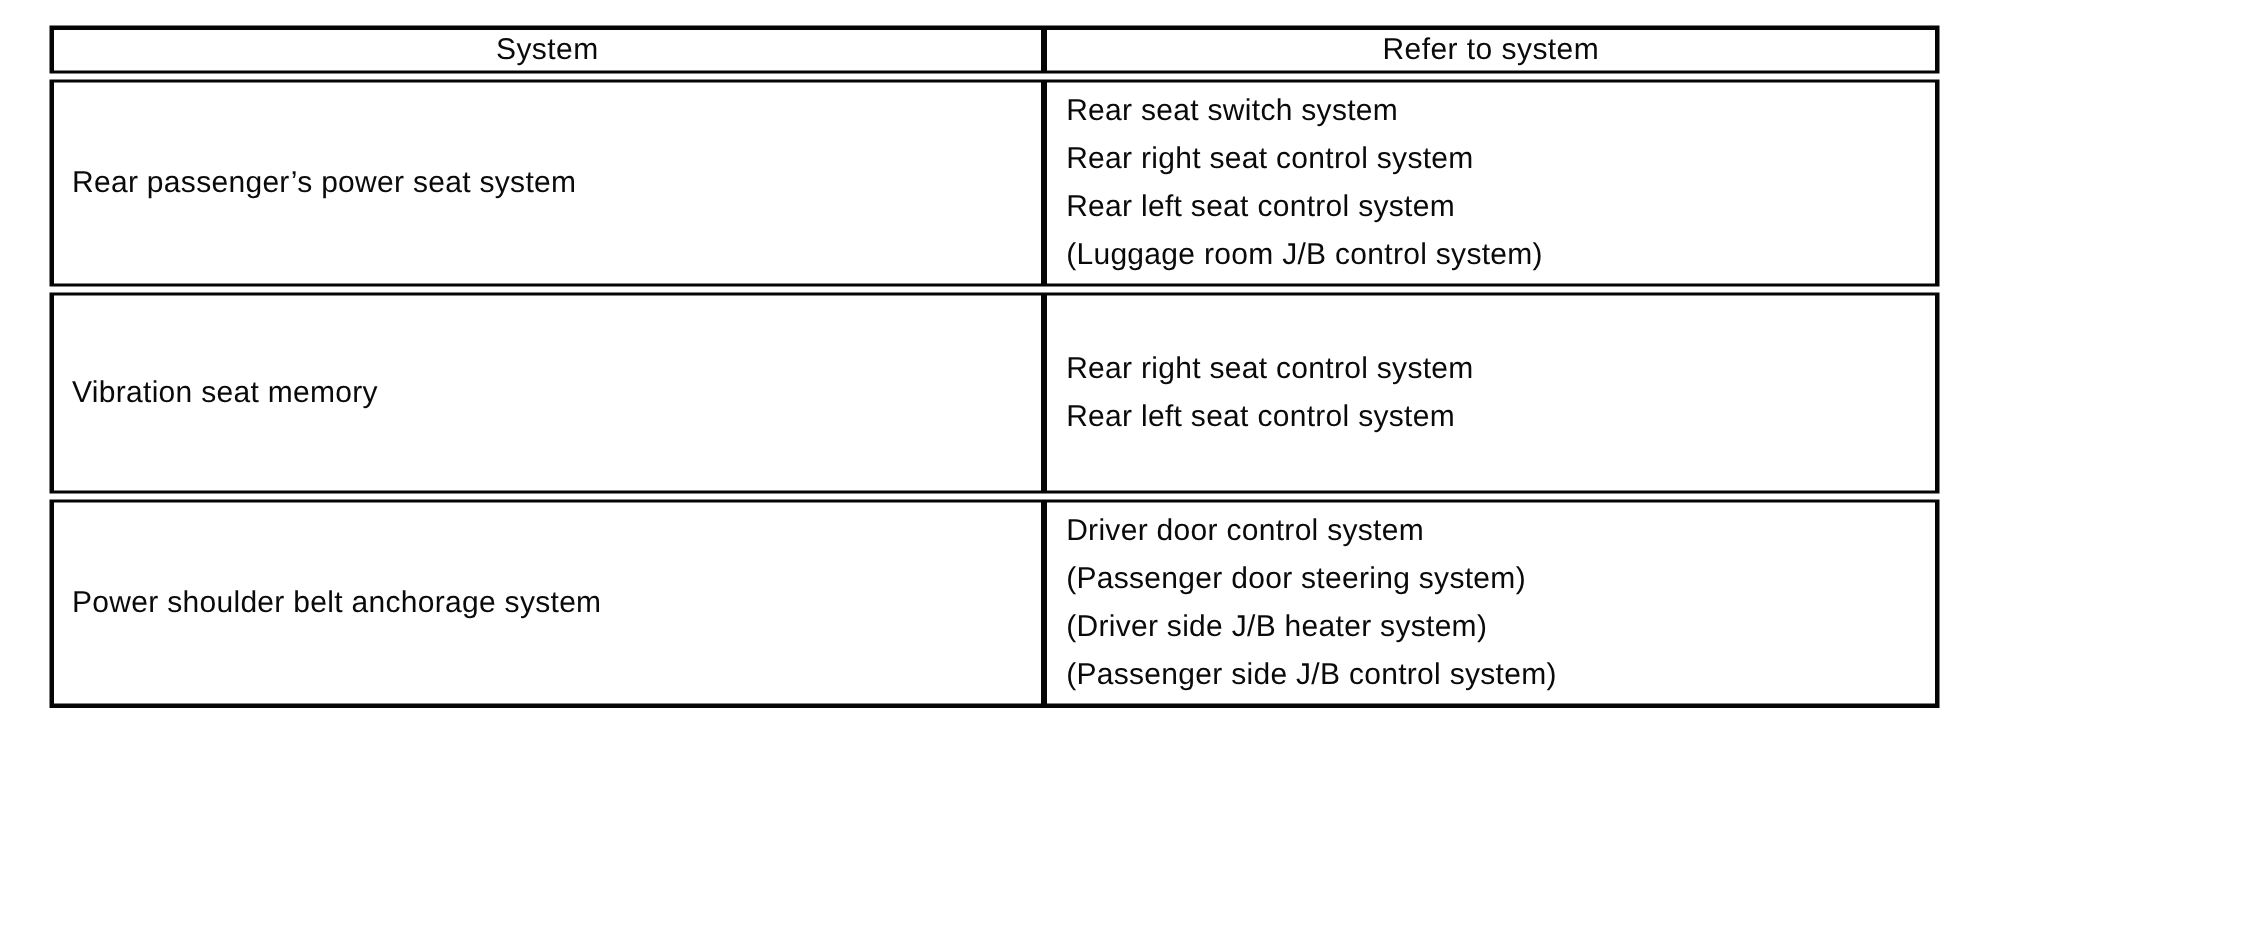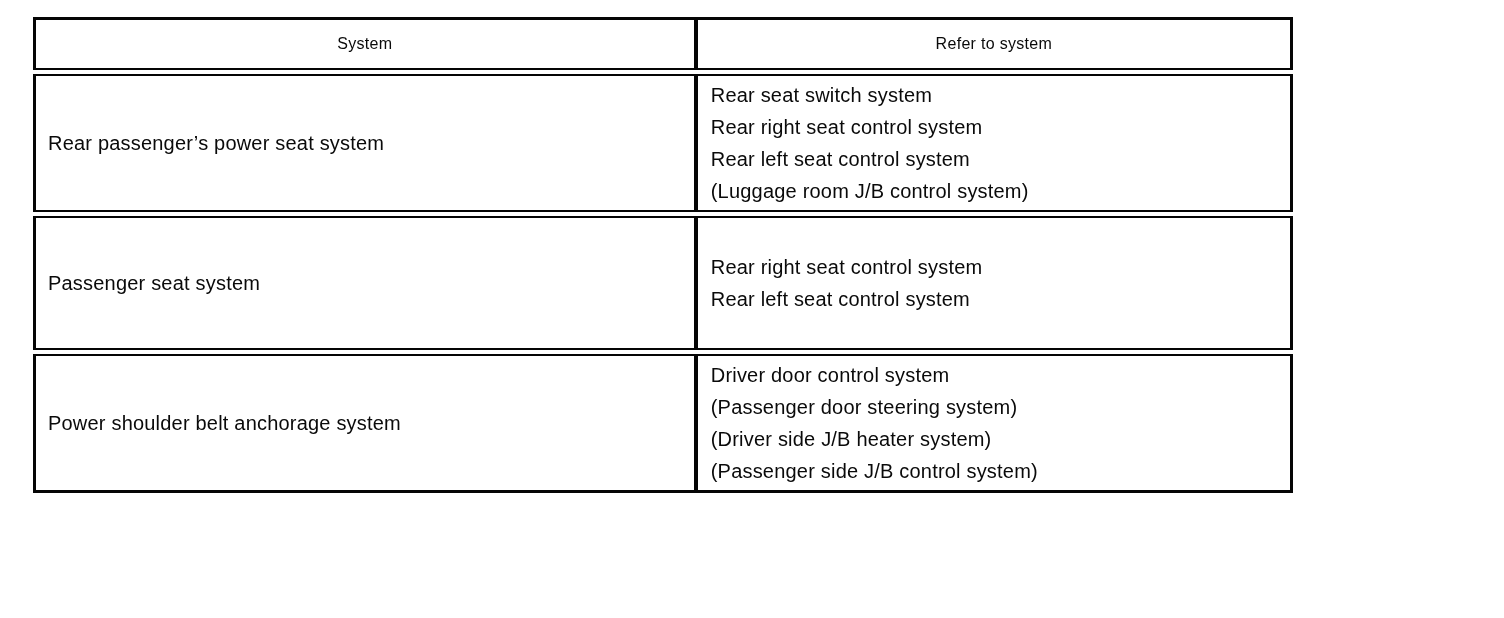--- a/index.html
+++ b/index.html
@@ -26,22 +26,22 @@
     background: #ffffff;
     vertical-align: middle;
   }
   
   thead th:first-child, tbody td:first-child { border-left-width: 3px; }
   thead th:last-child,  tbody td:last-child  { border-right-width: 3px; }
   thead tr:first-child th { border-top-width: 3px; }
   tbody tr:last-child td  { border-bottom-width: 3px; }
 
   th.col-header {
-    height: 53px;
-    font-size: 16px;
+    height: 32px;
+    font-size: 20px;
     font-weight: 400;
     text-align: center;
     letter-spacing: 0.3px;
   }
   td.system-cell {
     padding: 4px 10px 4px 12px;
     font-size: 20px;
     letter-spacing: 0.2px;
     white-space: nowrap;
     overflow: hidden;
@@ -84,21 +84,21 @@
         <tr>
           <td class="system-cell">Rear passenger’s power seat system</td>
           <td class="refer-cell">
             <div class="ref-line">Rear seat switch system</div>
             <div class="ref-line">Rear right seat control system</div>
             <div class="ref-line">Rear left seat control system</div>
             <div class="ref-line right">(Luggage room J/B control system)</div>
           </td>
         </tr>
         <tr>
-          <td class="system-cell">Passenger seat system</td>
+          <td class="system-cell">Vibration seat memory</td>
           <td class="refer-cell">
             <div class="ref-line">Rear right seat control system</div>
             <div class="ref-line">Rear left seat control system</div>
           </td>
         </tr>
         <tr>
           <td class="system-cell">Power shoulder belt anchorage system</td>
           <td class="refer-cell">
             <div class="ref-line">Driver door control system</div>
             <div class="ref-line right">(Passenger door steering system)</div>

